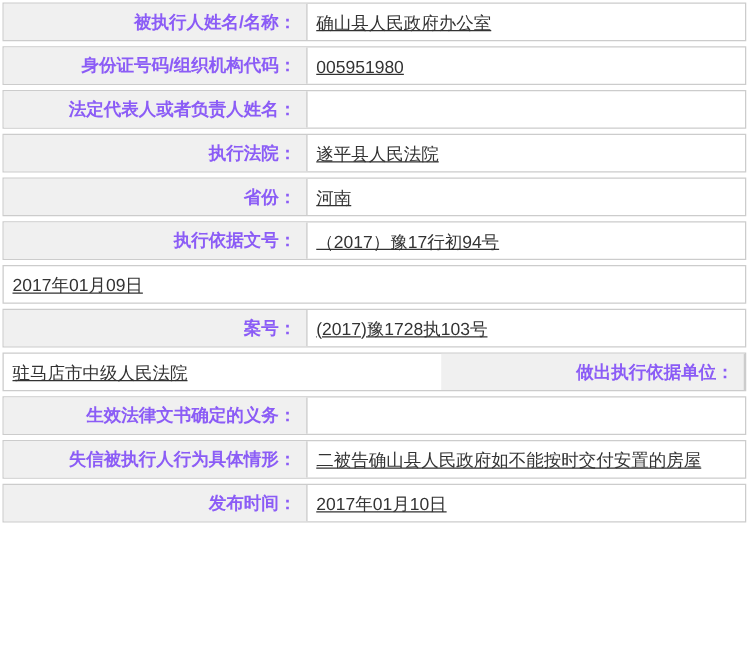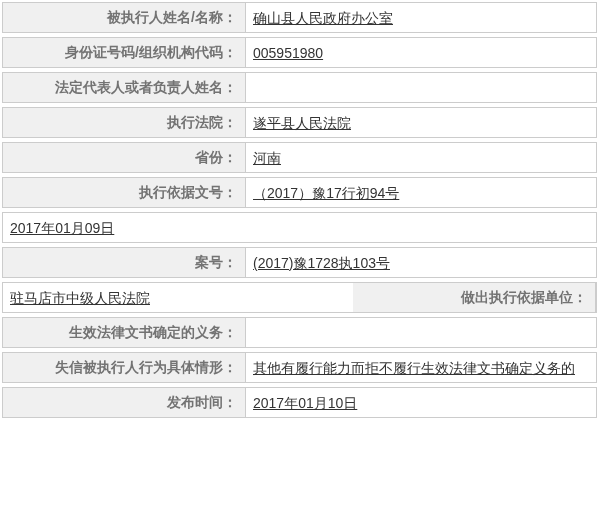--- a/index.html
+++ b/index.html
@@ -27,21 +27,21 @@
   .cell.label {
     flex: 0 0 243px;
     background: #f0f0f0;
     border-right: 1px solid #cccccc;
     display: flex;
     align-items: center;
     justify-content: flex-end;
     text-align: right;
     padding: 2px 8px 2px 4px;
     font-weight: bold;
-    color: #737373;
+    color: #8b5cf6;
   }
   .cell.value {
     flex: 1;
     display: flex;
     align-items: center;
     padding: 4px 4px 4px 7px;
     color: #333333;
     line-height: 16px;
     word-break: break-all;
     text-decoration: underline;
@@ -94,20 +94,20 @@
     <div class="cell label">做出执行依据单位：</div>
   </div>
 
   <div class="row">
     <div class="cell label">生效法律文书确定的义务：</div>
   </div>
 
 
   <div class="row">
     <div class="cell label">失信被执行人行为具体情形：</div>
-    <div class="cell value">其他有履行能力而拒不履行生效法律文书确定义务的</div>
+    <div class="cell value">二被告确山县人民政府如不能按时交付安置的房屋</div>
   </div>
 
   <div class="row">
     <div class="cell label">发布时间：</div>
     <div class="cell value">2017年01月10日</div>
   </div>
 </div>
 
 </body></html>

